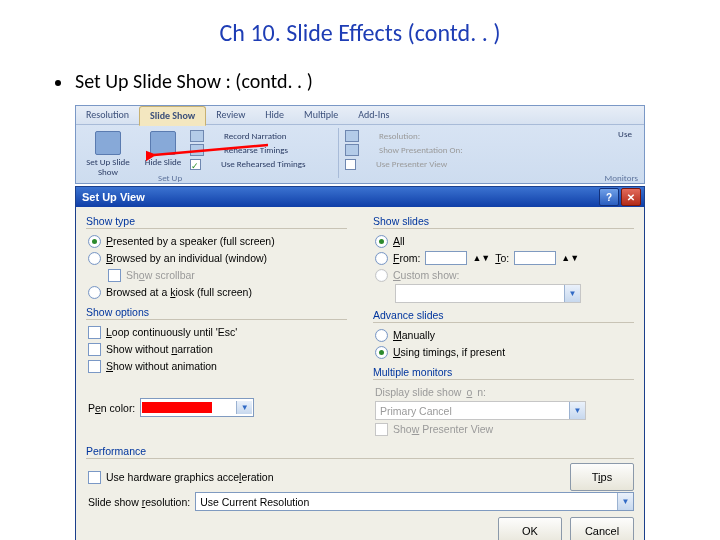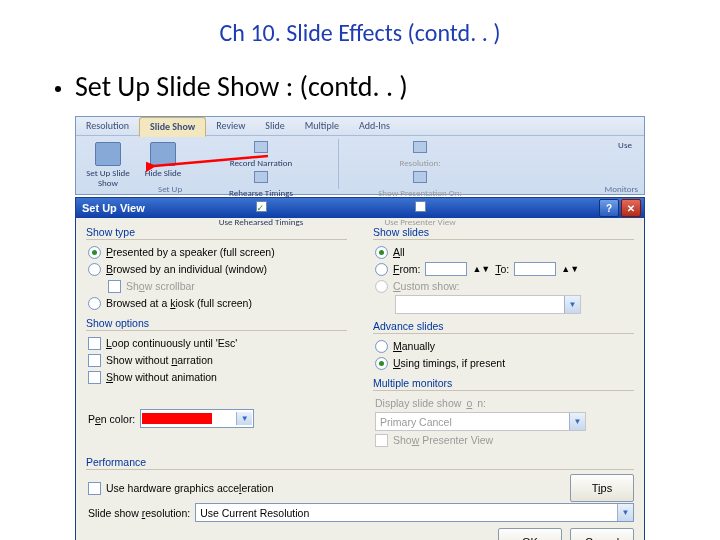--- a/index.html
+++ b/index.html
@@ -1,30 +1,30 @@
 <!DOCTYPE html>
 <html><head>
 <meta charset="utf-8">
 <style>
   html,body{margin:0;padding:0;width:720px;height:540px;background:#fff;font-family:"Calibri","Arial",sans-serif;color:#000;}
   .slide{width:720px;height:540px;box-sizing:border-box;padding:18px 55px 0 55px;}
   .title{text-align:center;font-size:24px;color:#1e3db5;margin:0 0 22px 0;font-weight:400;}
-  .bullet{font-size:28px;margin:0 0 12px 0;}
+  .bullet{font-size:20px;margin:0 0 12px 0;}
   .bullet .dot{display:inline-block;width:6px;height:6px;background:#000;border-radius:50%;vertical-align:middle;margin-right:14px;}
   .shotwrap{width:570px;margin:0 auto;}
   
   .ribbon{border:1px solid #7a98c6;background:linear-gradient(#dbe6f5,#cddcef);font-size:10px;color:#2a3b63;}
   .tabs{display:flex;height:18px;align-items:center;background:linear-gradient(#e8eef7,#d7e2f1);border-bottom:1px solid #a8bbd8;}
   .tab{padding:0 10px;line-height:18px;color:#3b4f7a;}
   .tab.active{background:#f3e7c0;border:1px solid #c7b071;border-bottom:1px solid #f3e7c0;border-radius:3px 3px 0 0;margin-bottom:-1px;font-weight:bold;}
   .ribbody{display:flex;height:58px;padding:3px 4px;gap:6px;box-sizing:border-box;position:relative;}
   .bigbtn{width:54px;text-align:center;line-height:1.1;border:1px solid transparent;border-radius:3px;padding-top:2px;font-size:9px;}
   .bigbtn .ic{display:block;width:24px;height:22px;margin:0 auto 2px;background:#87a9d8;border:1px solid #5a7bb0;border-radius:2px;}
   .rlist{display:flex;flex-direction:column;gap:2px;padding-top:2px;font-size:9px;min-width:142px;}
-  .ritem{display:flex;align-items:center;gap:4px;line-height:12px;flex-direction:column;}
+  .ritem{display:flex;align-items:center;gap:20px;line-height:12px;}
   .cb{width:9px;height:9px;border:1px solid #6e87b0;background:#fff;display:inline-block;}
   .check{color:#2b8e2b;font-size:9px;}
   .micon{width:12px;height:10px;background:#b3cbe8;border:1px solid #6e87b0;display:inline-block;}
   .grname{position:absolute;bottom:0;left:82px;font-size:9px;color:#5d739c;}
   .rsep{width:1px;background:#a8bbd8;height:50px;}
   .redarrow{position:absolute;left:70px;top:18px;width:122px;height:25px;pointer-events:none;}
   .redarrow svg{width:122px;height:25px;}
   
   .dialog{border:1px solid #1b3f8b;margin-top:2px;background:#f0efe7;font-family:"Tahoma","Arial",sans-serif;font-size:10.5px;color:#000;}
   .tbar{height:20px;background:linear-gradient(#3b73d1,#0f3ea7);color:#fff;font-size:11px;font-weight:bold;display:flex;align-items:center;padding:0 3px 0 6px;}
@@ -59,21 +59,21 @@
     <span class="dot"></span><span>Set Up Slide Show : (contd. . )</span>
   </p>
 
   <div class="shotwrap">
 
     <div class="ribbon">
       <div class="tabs">
         <span class="tab">Resolution</span>
         <span class="tab active">Slide Show</span>
         <span class="tab">Review</span>
-        <span class="tab">Slide</span>
+        <span class="tab">Hide</span>
         <span class="tab">Multiple</span>
         <span class="tab">Add-Ins</span>
         <span style="flex:1"></span>
       </div>
       <div class="ribbody">
         <div class="bigbtn">
           <span class="ic"></span>
           <span>Set Up Slide Show</span>
         </div>
         <div class="bigbtn" style="width:40px">

